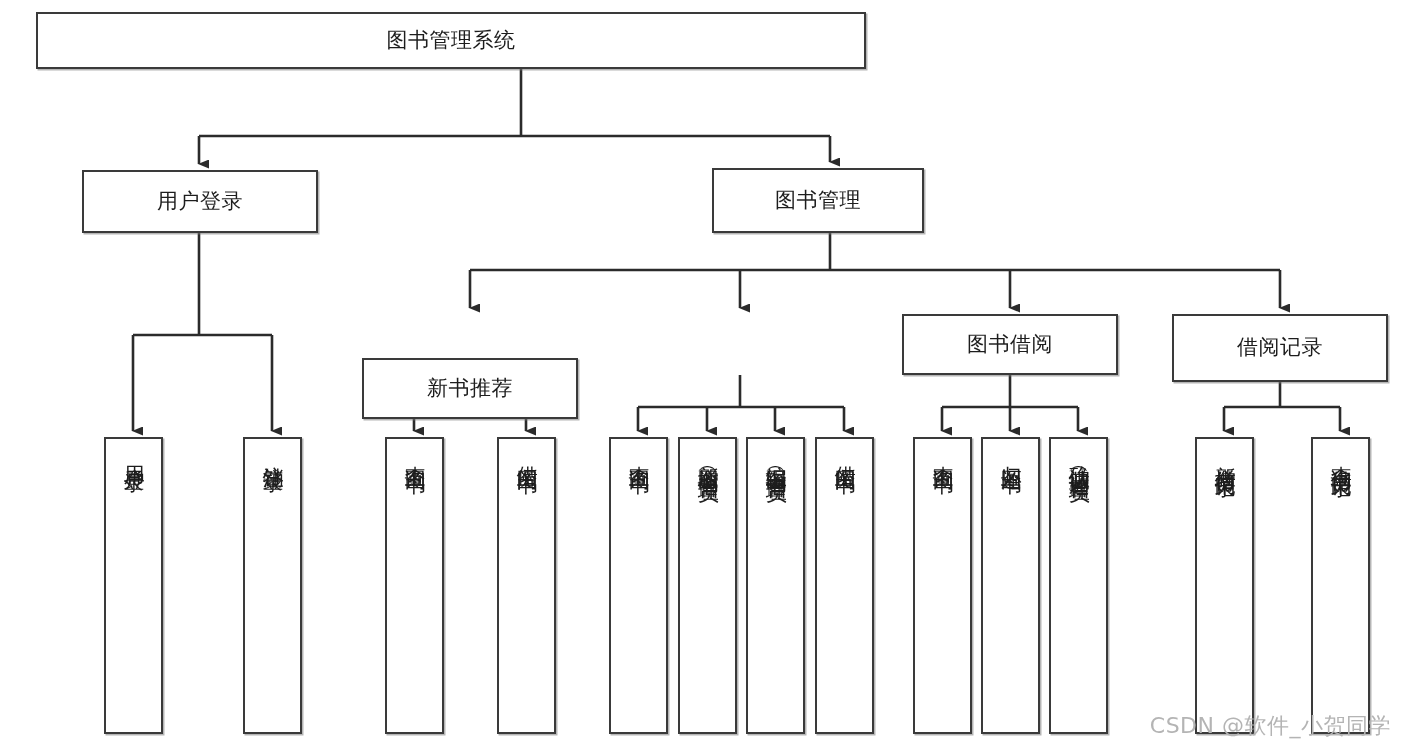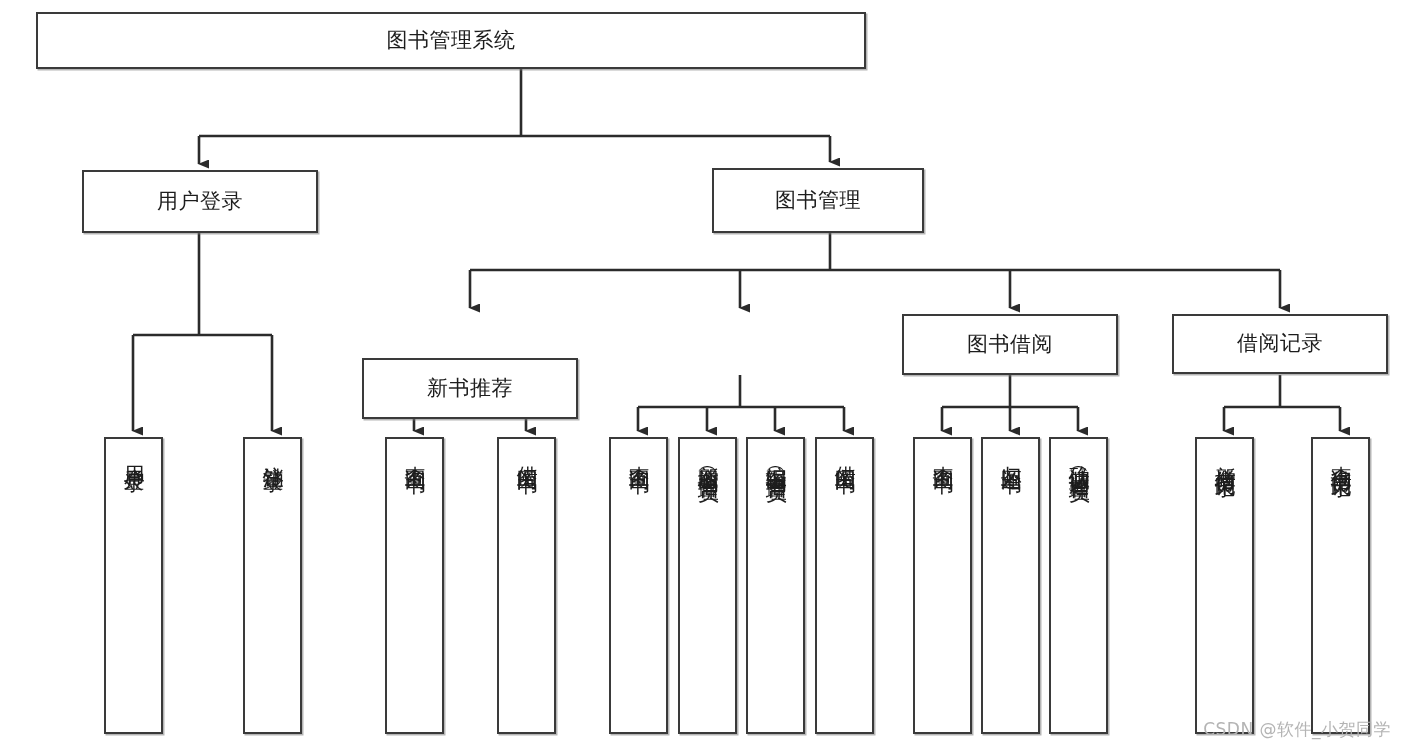--- a/index.html
+++ b/index.html
@@ -62,21 +62,21 @@
     text-orientation: upright;
     font-size: 21px;
     line-height: 1.3;
     letter-spacing: 2.5px;
     white-space: nowrap;
   }
   .watermark {
     position: absolute;
     right: 14px;
     bottom: 6px;
-    font-size: 17px;
+    font-size: 22px;
     color: #b4b4b4;
     letter-spacing: 0.5px;
     white-space: nowrap;
   }
 </style>
 </head>
 <body>
 
 <div id="diagram-root">
 
@@ -144,21 +144,21 @@
 
   <div class="node h" style="left:362px; top:314px; width:216px; height:61px;margin-top:44px;">
     <span class="label">新书推荐</span>
   </div>
 
 
   <div class="node h" style="left:902px; top:314px; width:216px; height:61px;">
     <span class="label">图书借阅</span>
   </div>
 
-  <div class="node h" style="left:1172px; top:314px; width:216px; height:60px;justify-content:center;">
+  <div class="node h" style="left:1172px; top:314px; width:216px; height:68px;justify-content:center;">
     <span class="label">借阅记录</span>
   </div>
 
   <div class="node v" style="left:104px; top:437px; width:59px; height:297px;">
     <span class="label">用户登录</span>
   </div>
 
   <div class="node v" style="left:243px; top:437px; width:59px; height:297px;">
     <span class="label">注销登录</span>
   </div>

